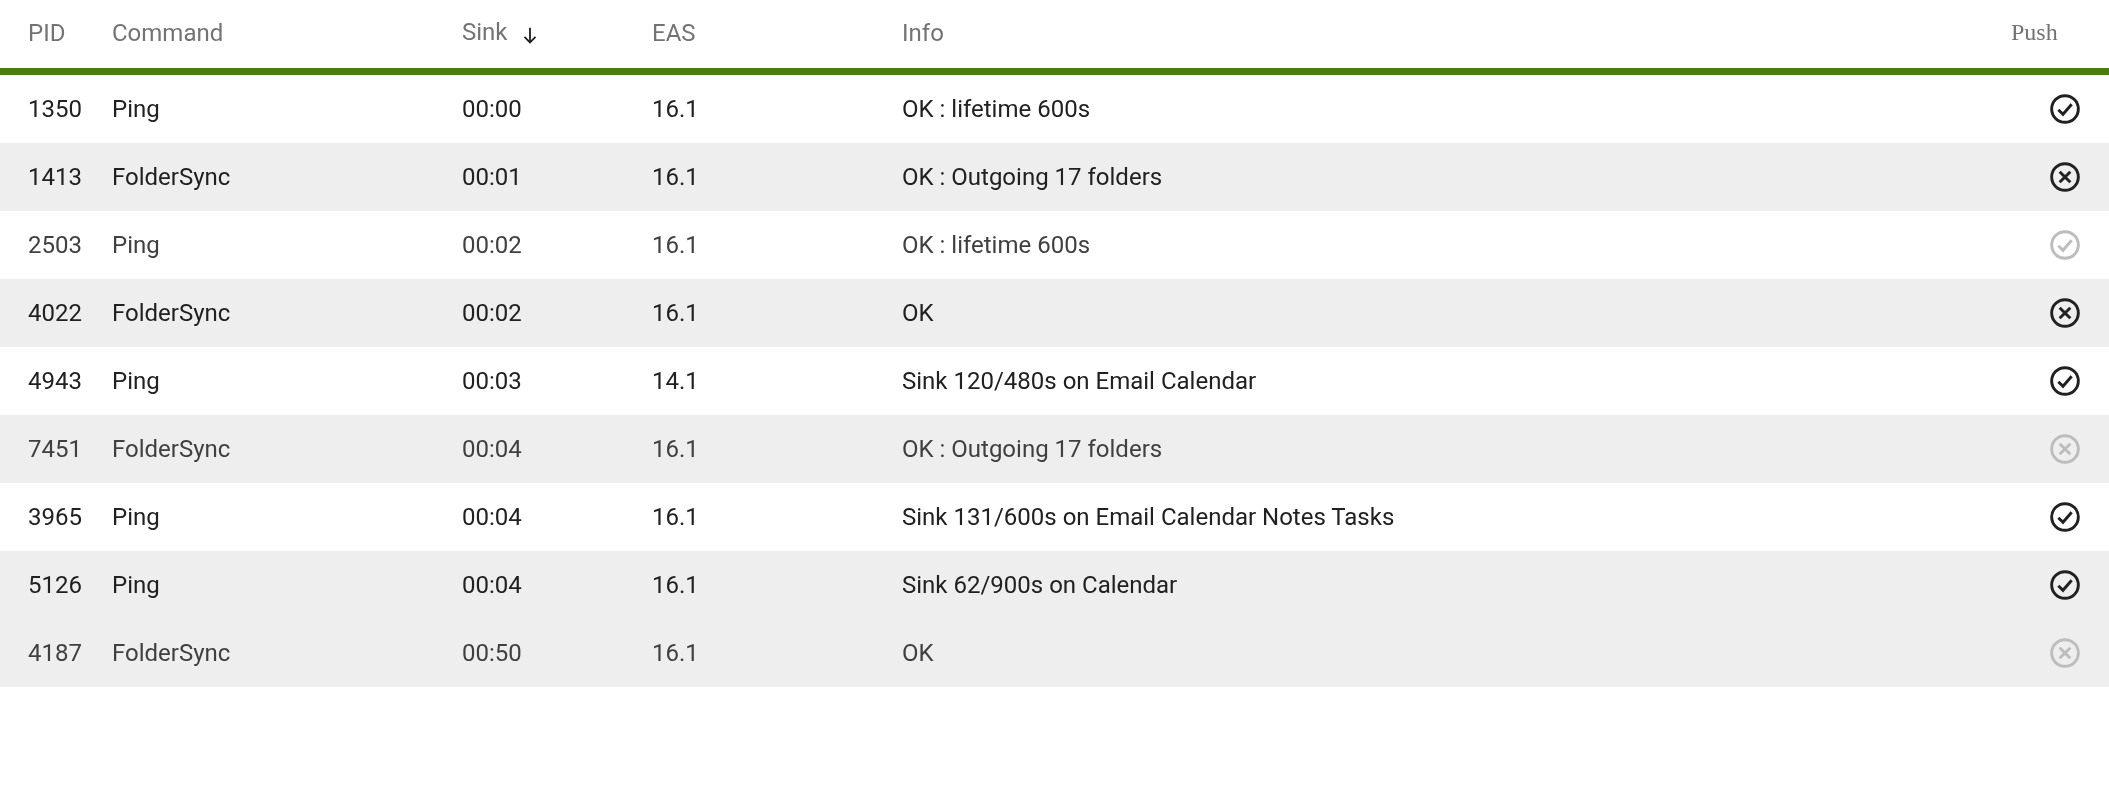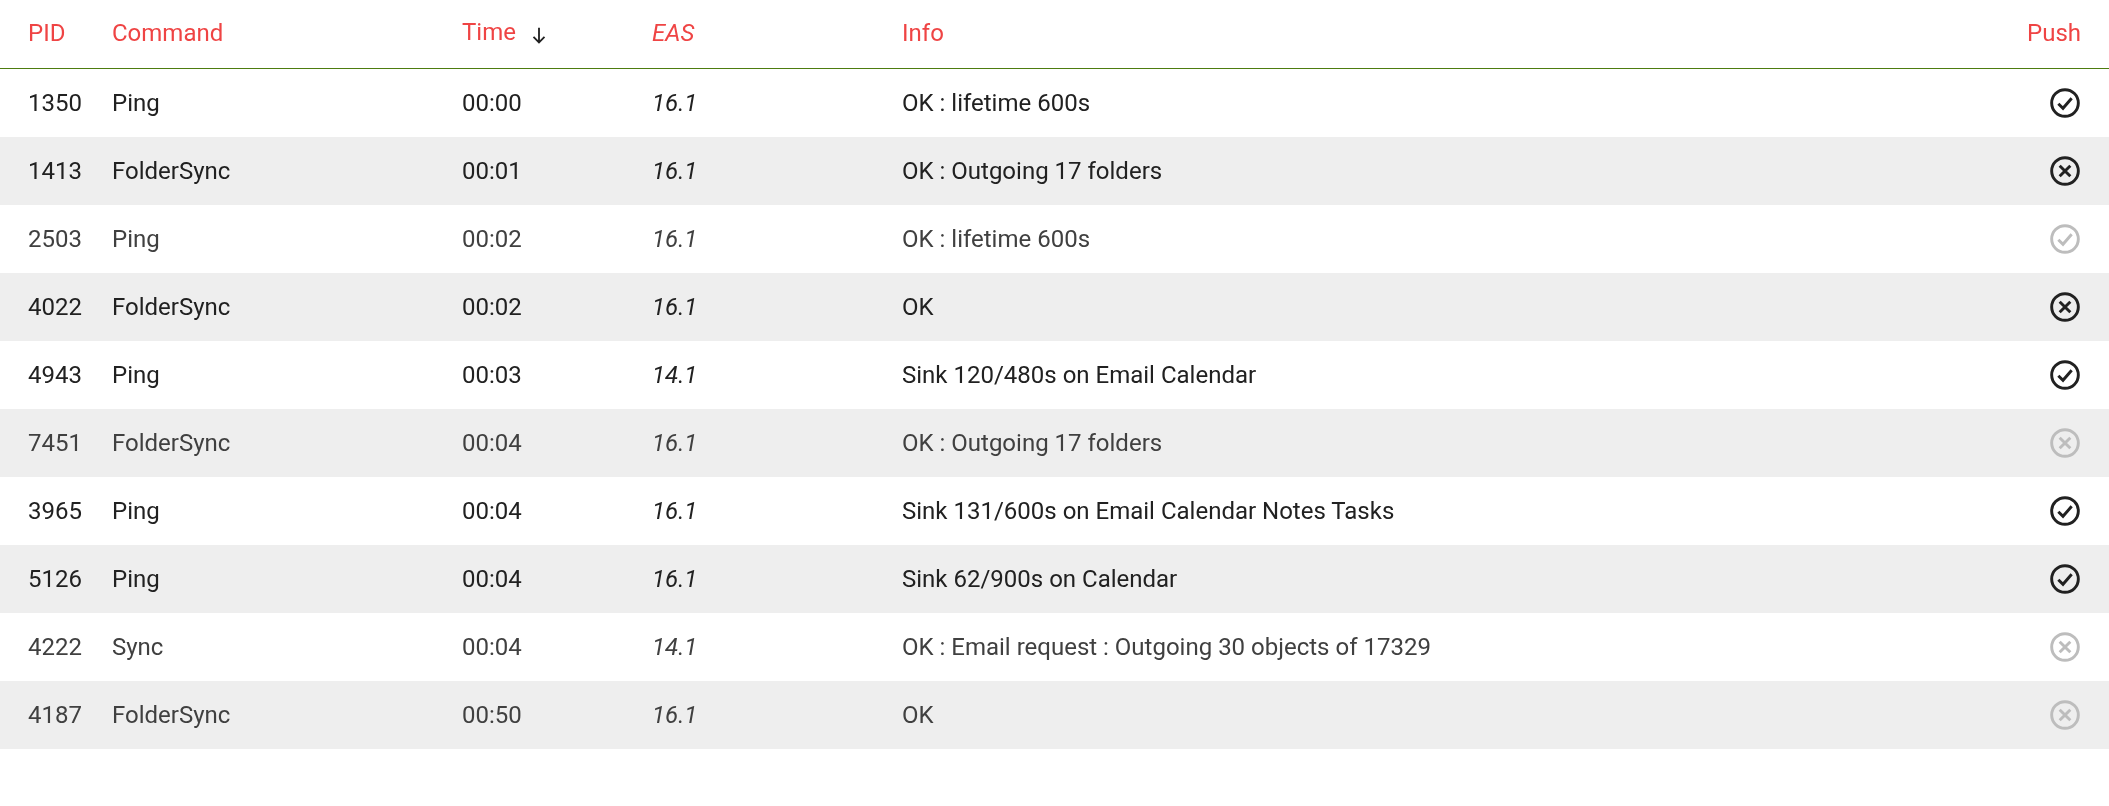--- a/index.html
+++ b/index.html
@@ -11,41 +11,41 @@
     width: 2109px;
   }
   table {
     width: 100%;
     border-collapse: collapse;
     table-layout: fixed;
   }
   thead th {
     text-align: left;
     font-weight: 400;
-    color: #ef4444;
+    color: #737373;
     padding: 18px 12px 20px 12px;
-    border-bottom: 1px solid #4d7c0f;
+    border-bottom: 7px solid #4d7c0f;
     white-space: nowrap;
   }
-  thead th.push { text-align: right; padding-right: 28px; }
+  thead th.push { text-align: left; padding-right: 28px; font-family: Liberation Serif, serif; }
   tbody td {
     padding: 18px 12px;
     vertical-align: middle;
     white-space: nowrap;
     overflow: hidden;
     text-overflow: ellipsis;
     margin-top: 12px;
   }
   tbody tr.even { background: #eeeeee; }
   tbody tr.dim td { color: #404040; }
   tbody tr.dim .icon-svg { stroke: #bdbdbd; }
   .col-pid  { width: 100px; padding-left: 28px; }
   .col-cmd  { width: 350px; }
   .col-time { width: 190px; }
-  .col-eas  { width: 250px; font-style: italic; }
+  .col-eas  { width: 250px; }
   .col-info { width: auto; }
   .col-push { width: 110px; text-align: right; padding-right: 28px; }
   .sort-arrow {
     display: inline-block;
     margin-left: 6px;
     vertical-align: middle;
   }
   .icon-svg {
     width: 32px;
     height: 32px;
@@ -66,21 +66,21 @@
       <col class="col-time">
       <col class="col-eas">
       <col class="col-info">
       <col class="col-push">
   </colgroup>
   <thead>
     <tr>
       <th class="col-pid">PID</th>
       <th class="col-cmd">Command</th>
       <th class="col-time">
-        <span>Time</span>
+        <span>Sink</span>
         <span class="sort-arrow">
           <svg class="icon-svg" viewBox="0 0 24 24">
               <path d="M12 4 L12 20 M6 14 L12 20 L18 14"></path>
             </svg>
         </span>
       </th>
       <th class="col-eas">EAS</th>
       <th class="col-info">Info</th>
       <th class="col-push push">Push</th>
     </tr>
@@ -167,31 +167,20 @@
         <td class="col-pid">5126</td>
         <td class="col-cmd">Ping</td>
         <td class="col-time">00:04</td>
         <td class="col-eas">16.1</td>
         <td class="col-info">Sink 62/900s on Calendar</td>
         <td class="col-push"><span><svg class="icon-svg" viewBox="0 0 24 24">
               <circle cx="12" cy="12" r="10"></circle>
               <path d="M7 12.5 L10.5 16 L17 8.5"></path>
             </svg></span></td>
       </tr>
-      <tr class="dim">
-        <td class="col-pid">4222</td>
-        <td class="col-cmd">Sync</td>
-        <td class="col-time">00:04</td>
-        <td class="col-eas">14.1</td>
-        <td class="col-info">OK : Email request : Outgoing 30 objects of 17329</td>
-        <td class="col-push"><span><svg class="icon-svg" viewBox="0 0 24 24">
-              <circle cx="12" cy="12" r="10"></circle>
-              <path d="M8 8 L16 16 M16 8 L8 16"></path>
-            </svg></span></td>
-      </tr>
       <tr class="even dim">
         <td class="col-pid">4187</td>
         <td class="col-cmd">FolderSync</td>
         <td class="col-time">00:50</td>
         <td class="col-eas">16.1</td>
         <td class="col-info">OK</td>
         <td class="col-push"><span><svg class="icon-svg" viewBox="0 0 24 24">
               <circle cx="12" cy="12" r="10"></circle>
               <path d="M8 8 L16 16 M16 8 L8 16"></path>
             </svg></span></td>

